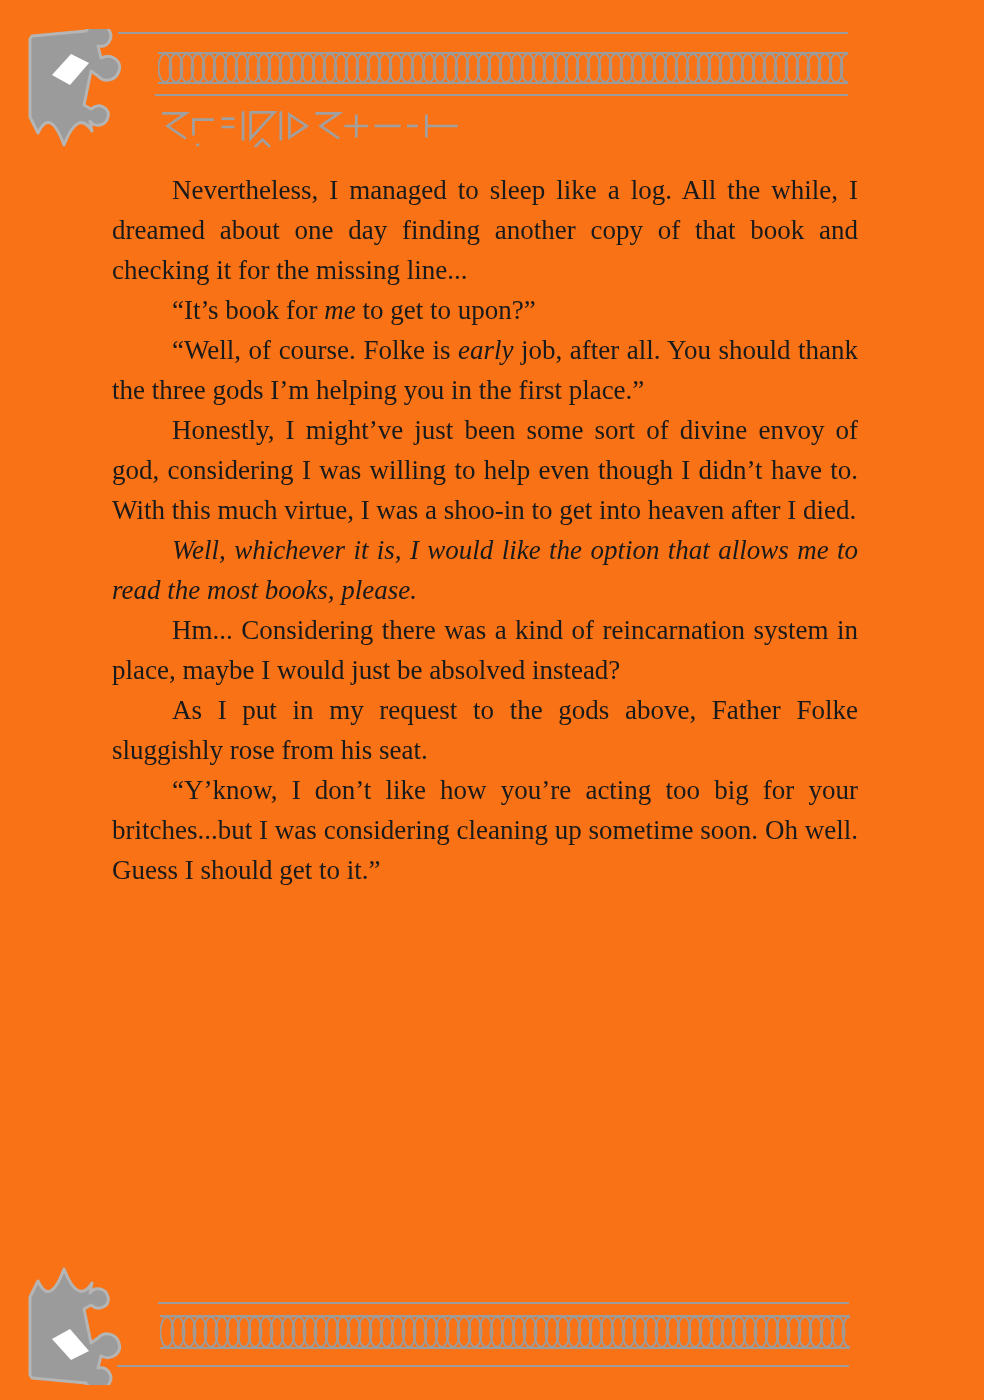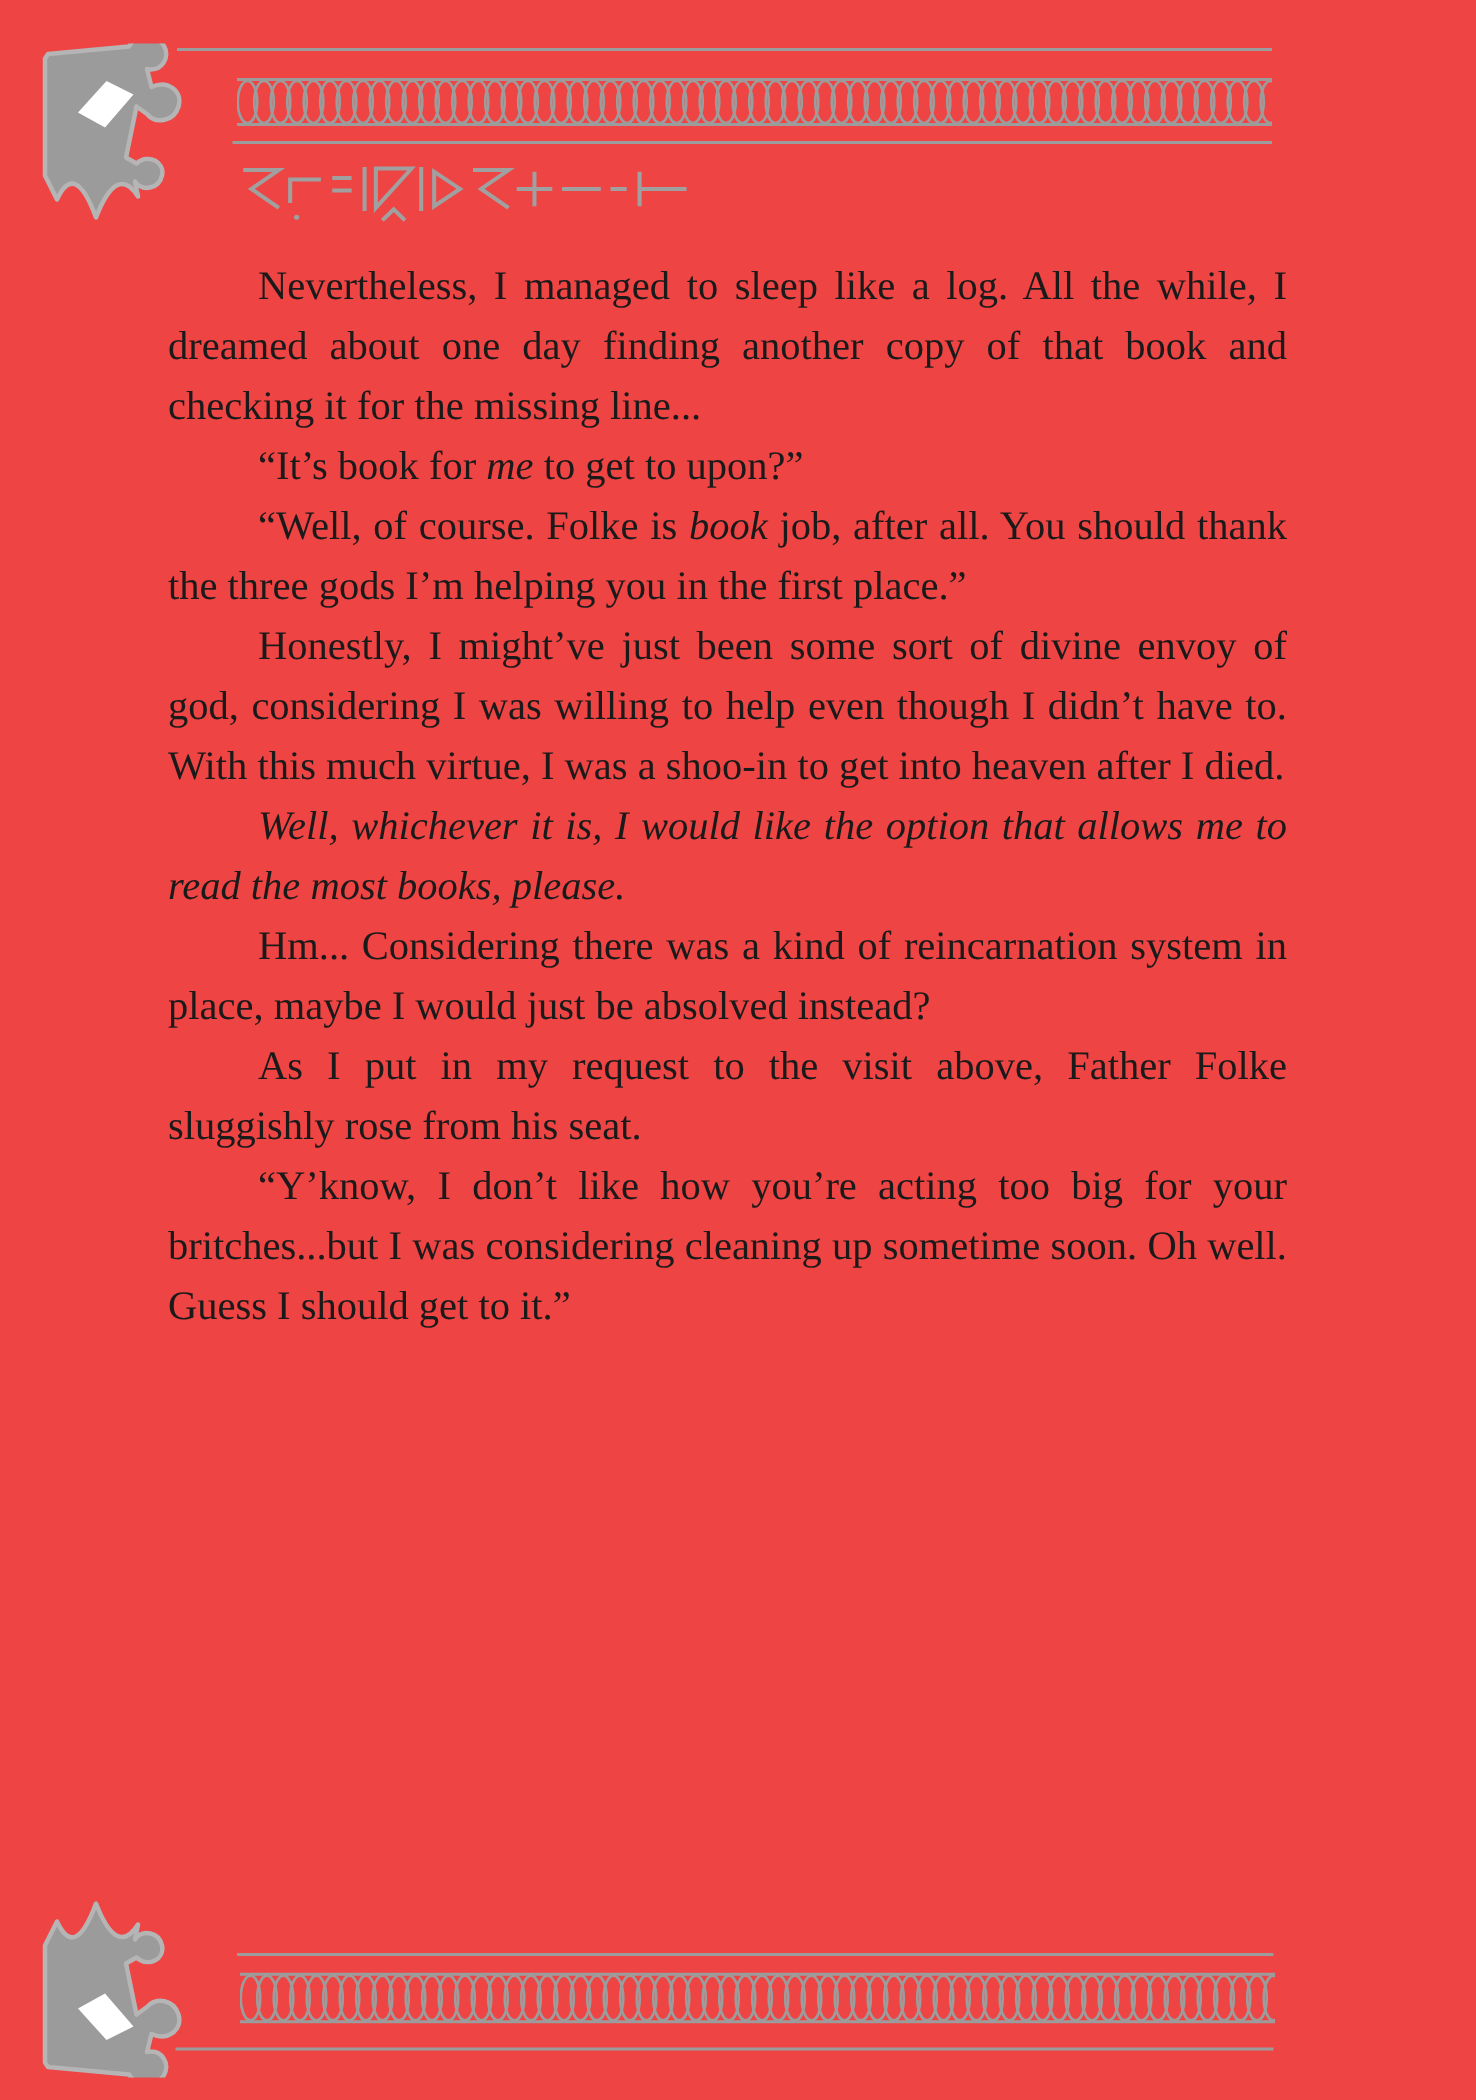--- a/index.html
+++ b/index.html
@@ -4,21 +4,21 @@
 <style>
   html, body {
     margin: 0;
     padding: 0;
     background: #ffffff;
   }
   .page {
     position: relative;
     width: 984px;
     height: 1400px;
-    background: #ef4444;
+    background: #f97316;
     overflow: hidden;
     font-family: "Liberation Serif", "DejaVu Serif", serif;
   }
   
   .rule {
     position: absolute;
     height: 0;
     border-top: 2px solid #9c9c9c;
   }
   .rule-top-1    { left: 118px; top: 32px;   width: 730px; }
@@ -159,25 +159,25 @@
     <path d="M8,7 L62,2 C66,-6 80,-7 85,1 C90,9 84,19 74,17 L77,29
              C88,24 98,32 95,42 C92,52 80,54 74,47 L67,42 L60,76 L67,80
              C75,73 86,79 84,88 C82,97 71,99 66,92 L68,102
              Q54,80 40,116 Q26,78 14,104 L6,88 L6,10 Z" fill="#9b9b9b" stroke="#b5b5b5" stroke-width="3" stroke-linejoin="round"></path>
     <polygon points="28,46 47,25 65,34 46,56" fill="#ffffff"></polygon>
   </svg>
 
   <div class="text-block" id="text-block">
       <p><span>Nevertheless, I managed to sleep like a log. All the while, I dreamed about one day finding another copy of that book and checking it for the missing line...</span></p>
       <p><span>“It’s book for </span><em>me</em><span> to get to upon?”</span></p>
-      <p><span>“Well, of course. Folke is </span><em>book</em><span> job, after all. You should thank the three gods I’m helping you in the first place.”</span></p>
+      <p><span>“Well, of course. Folke is </span><em>early</em><span> job, after all. You should thank the three gods I’m helping you in the first place.”</span></p>
       <p><span>Honestly, I might’ve just been some sort of divine envoy of god, considering I was willing to help even though I didn’t have to. With this much virtue, I was a shoo-in to get into heaven after I died.</span></p>
       <p><em>Well, whichever it is, I would like the option that allows me to read the most books, please.</em></p>
       <p><span>Hm... Considering there was a kind of reincarnation system in place, maybe I would just be absolved instead?</span></p>
-      <p><span>As I put in my request to the visit above, Father Folke sluggishly rose from his seat.</span></p>
+      <p><span>As I put in my request to the gods above, Father Folke sluggishly rose from his seat.</span></p>
       <p><span>“Y’know, I don’t like how you’re acting too big for your britches...but I was considering cleaning up sometime soon. Oh well. Guess I should get to it.”</span></p>
     </div>
 
   <div class="rule rule-bot-1"></div>
 
   <svg class="band band-bot" width="690" height="34" viewBox="0 0 690 32" preserveAspectRatio="none">
     <line x1="0" y1="1" x2="690" y2="1"></line>
     <line x1="0" y1="31" x2="690" y2="31"></line>
   <ellipse cx="7" cy="16" rx="6.5" ry="14"></ellipse>
       <ellipse cx="18" cy="16" rx="6.5" ry="14"></ellipse>

